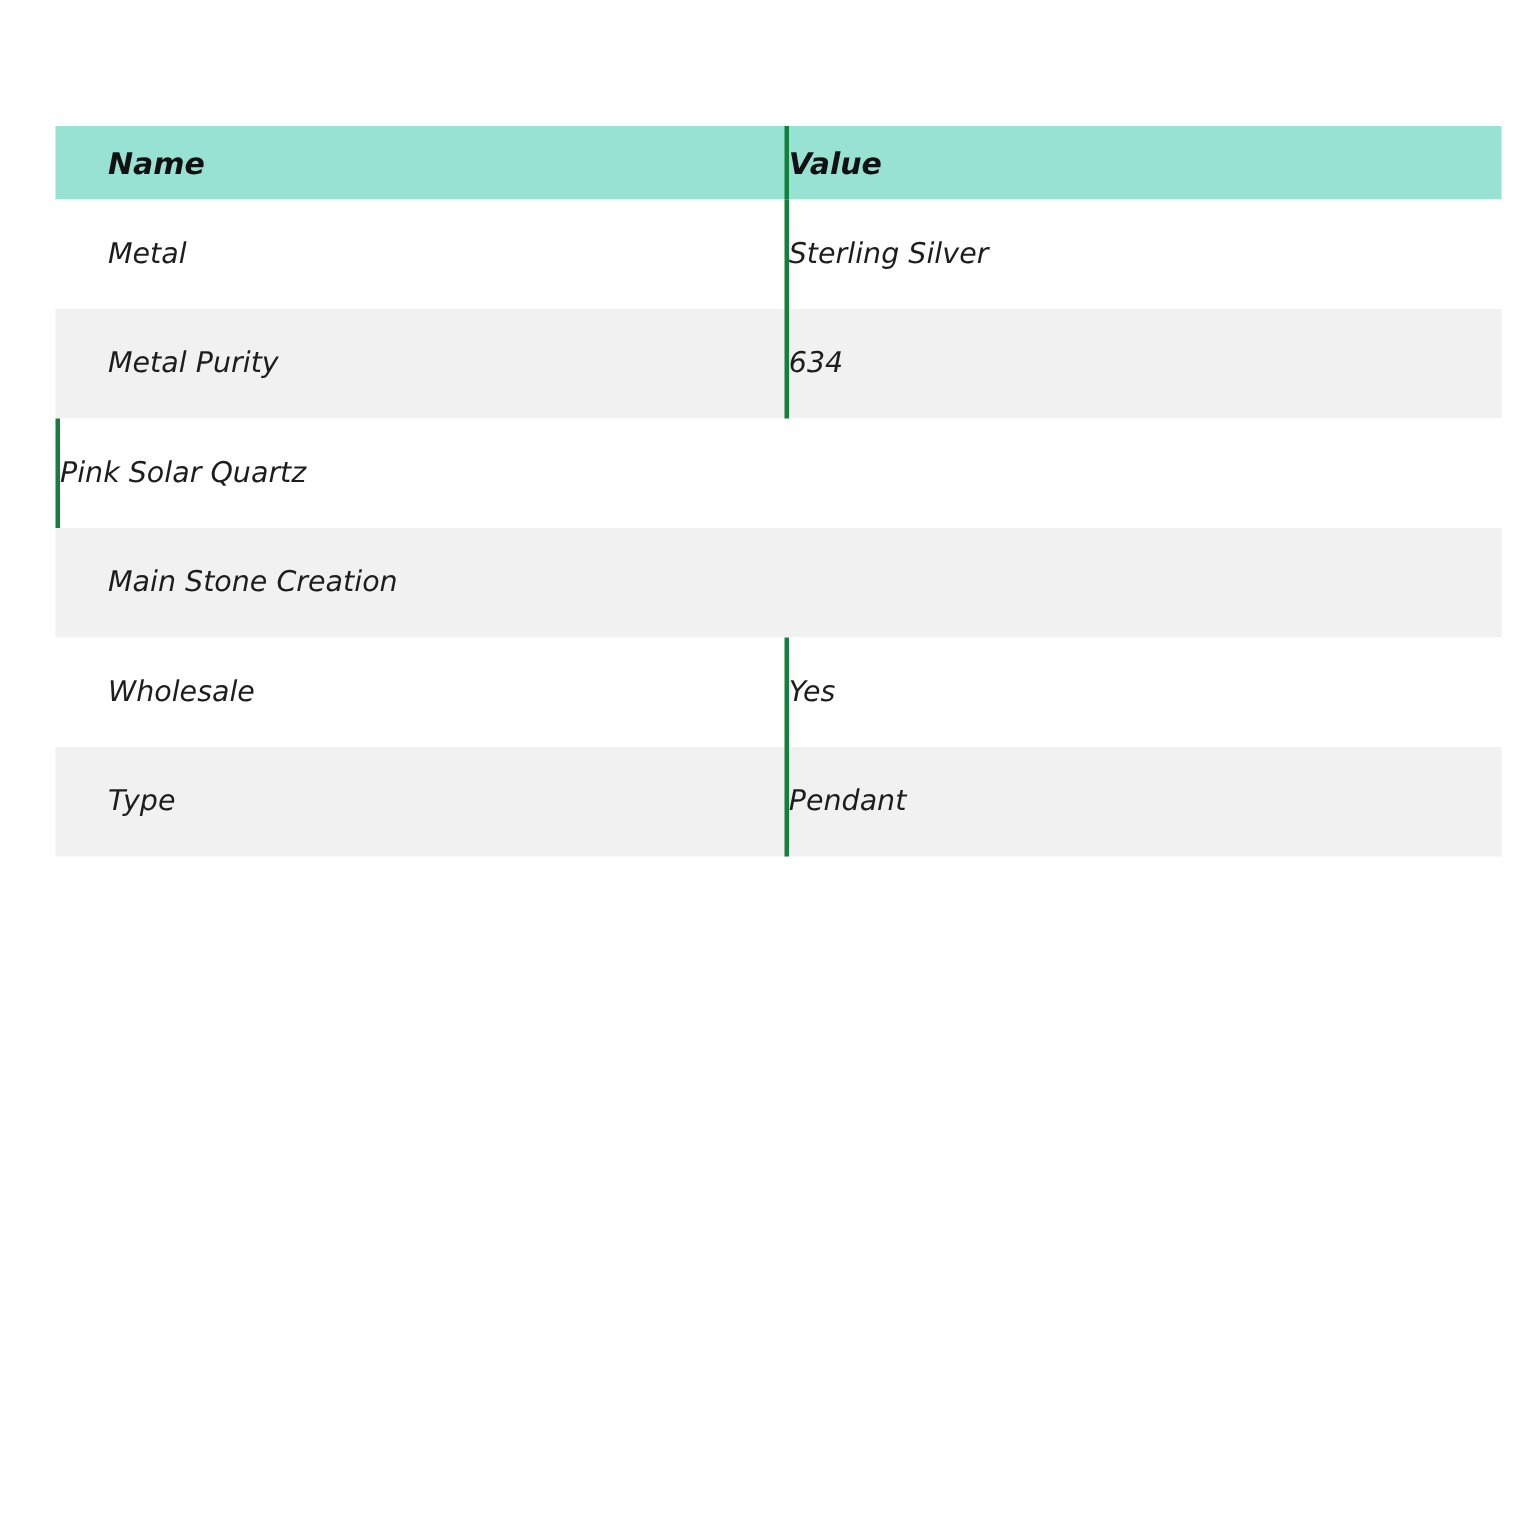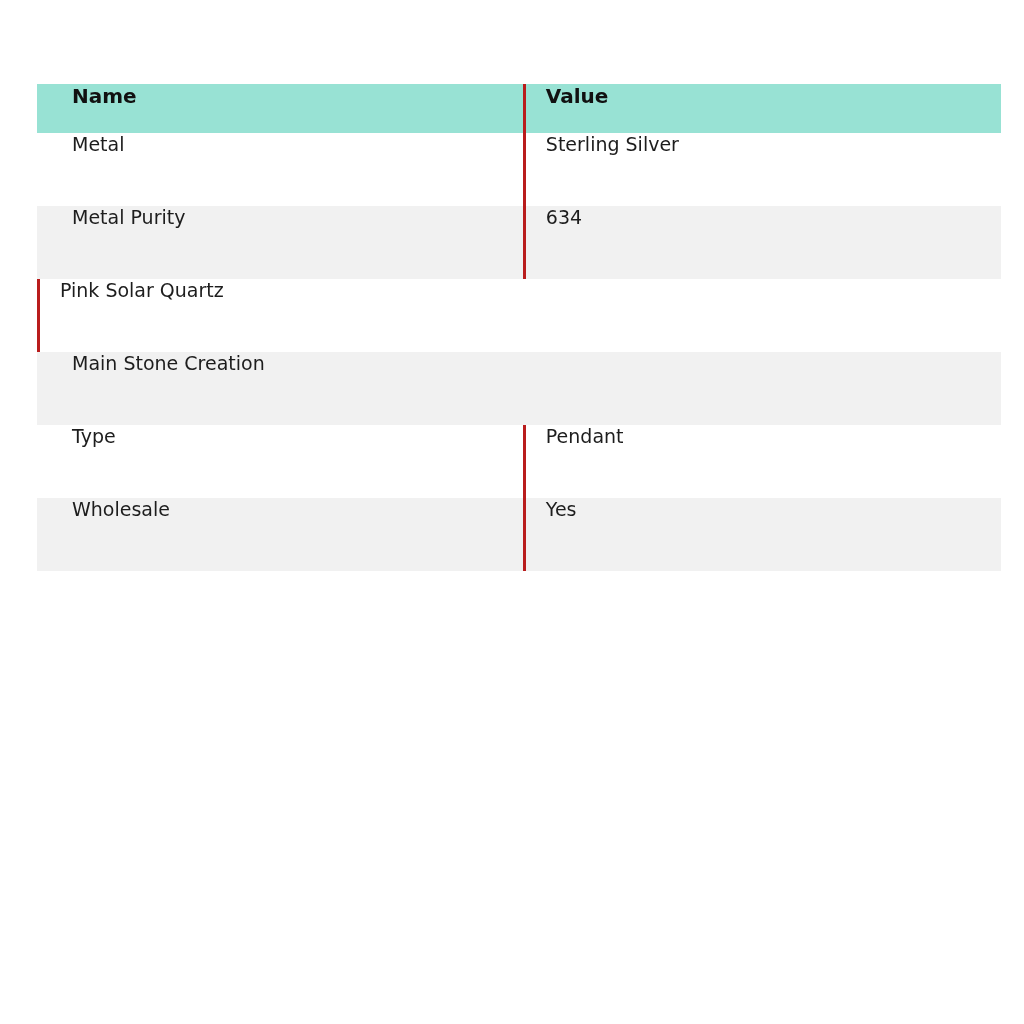--- a/index.html
+++ b/index.html
@@ -34,36 +34,36 @@
   .t-row.header {
     height: 49px;
     background: #98e2d4;
     font-weight: bold;
   }
   
   .t-row.data:nth-of-type(odd) { background: #f1f1f1; }
   .t-row.data:nth-of-type(even) { background: #ffffff; }
   .cell {
     display: flex;
-    align-items: flex-start;
+    align-items: center;
     box-sizing: border-box;
     font-size: 19px;
     line-height: 1.2;
     white-space: nowrap;
     overflow: hidden;
+    font-style: italic;
   }
   .t-row.header .cell { font-size: 20px; color: #111111; }
   .cell.name {
     width: 50.4%;
     padding-left: 35px;
   }
   .cell.value {
     width: 49.6%;
-    padding-left: 20px;
-    border-left: 3px solid #b91c1c;
+    border-left: 3px solid #15803d;
   }
 </style>
 </head>
 <body>
 
 <div class="page">
   <div class="spec-table">
 
     <div class="t-row header">
       <div class="cell name">
@@ -101,30 +101,30 @@
 
     <div class="t-row data">
       <div class="cell name">
         <span>Main Stone Creation</span>
       </div>
     </div>
 
 
     <div class="t-row data">
       <div class="cell name">
+        <span>Wholesale</span>
+      </div>
+      <div class="cell value">
+        <span>Yes</span>
+      </div>
+    </div>
+
+    <div class="t-row data">
+      <div class="cell name">
         <span>Type</span>
       </div>
       <div class="cell value">
         <span>Pendant</span>
       </div>
     </div>
 
-    <div class="t-row data">
-      <div class="cell name">
-        <span>Wholesale</span>
-      </div>
-      <div class="cell value">
-        <span>Yes</span>
-      </div>
-    </div>
-
   </div>
 </div>
 
 </body></html>

